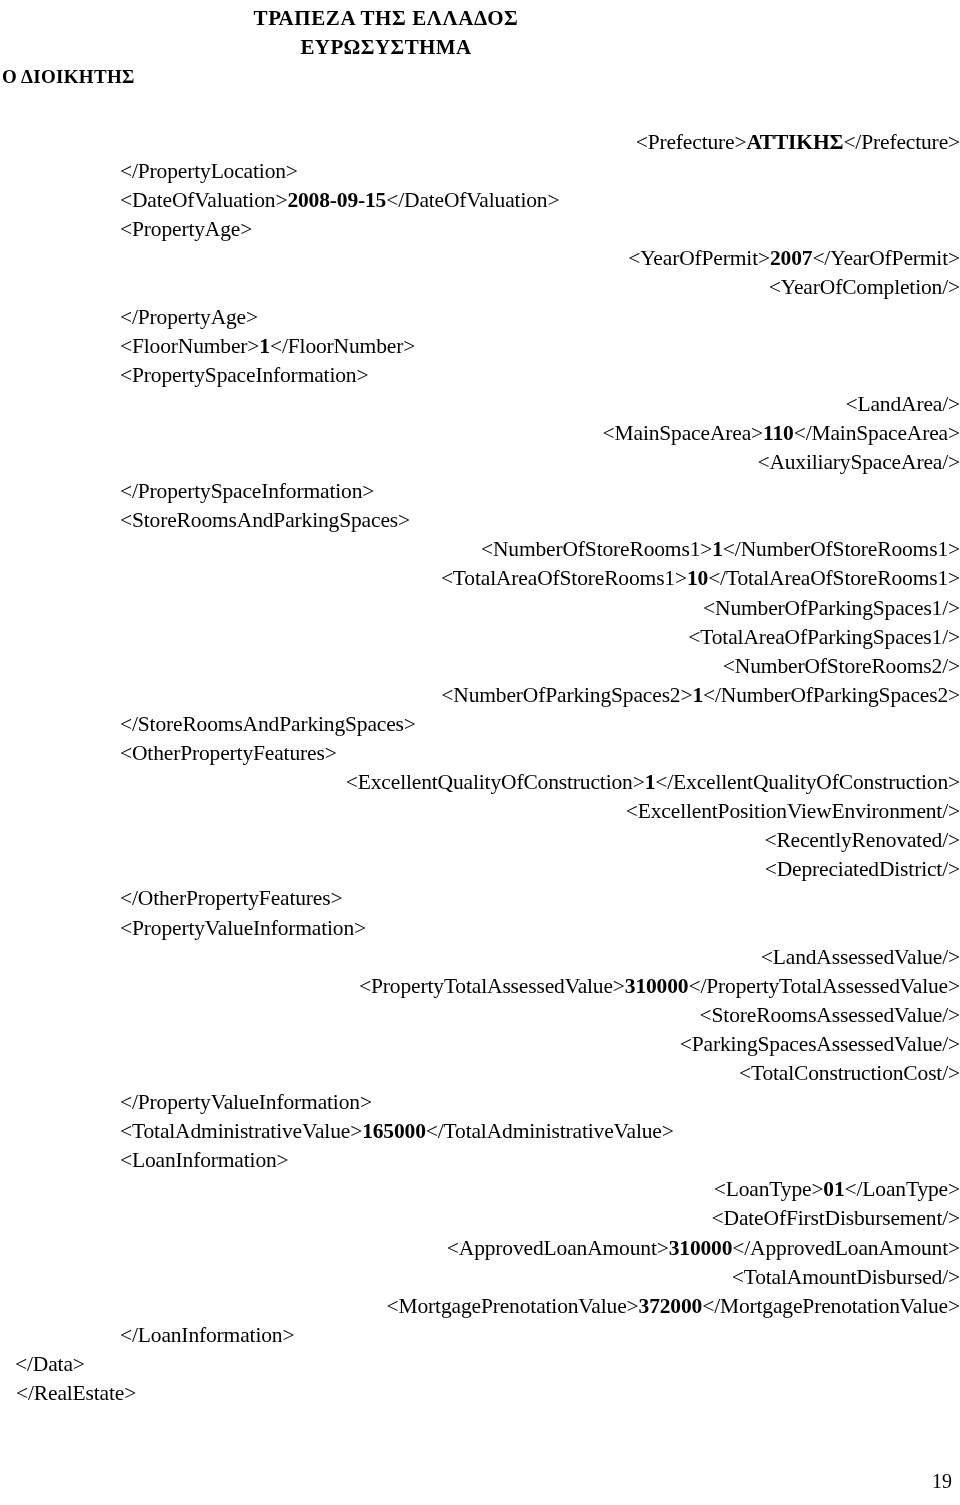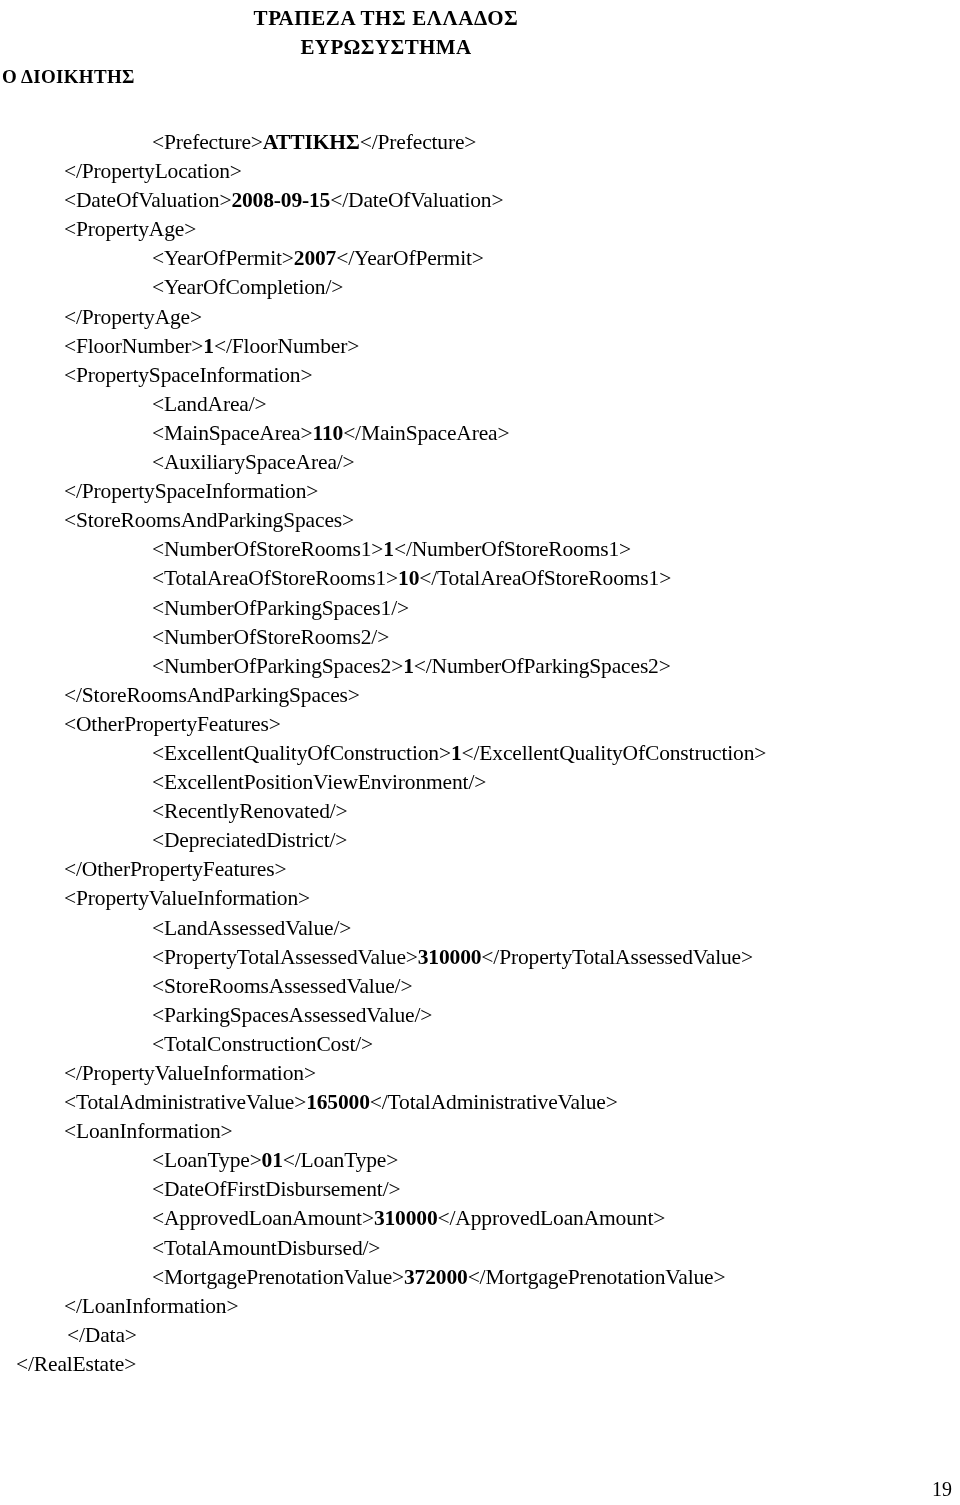--- a/index.html
+++ b/index.html
@@ -65,34 +65,34 @@
   }
   .xml-line {
     font-size: 21.5px;
     line-height: 29.1px;
     white-space: pre;
     font-weight: normal;
     letter-spacing: -0.15px;
   }
   
   .ind-0  { padding-left: 16px;   }
-  .ind-d1 { padding-left: 28px; margin-left: 39px;  }  
+  .ind-d1 { padding-left: 15px;  }  
   .ind-d2 { padding-left: 40px;  }  
-  .ind-1  { padding-left: 64px;  }  
-  .ind-2  { padding-left: 152px; }  
+  .ind-1  { padding-left: 120px;  }  
+  .ind-2  { padding-left: 152px; text-align: right; }  
 
   .xml-line b {
     font-weight: bold;
   }
 
   
   .page-number {
     position: absolute;
     right: 8px;
-    bottom: 4px;
+    bottom: 12px;
     font-size: 20px;
     line-height: 24px;
   }
 </style>
 </head>
 <body>
 
 <div class="page">
 
   <div class="letterhead">
@@ -113,20 +113,21 @@
       <div class="xml-line ind-1"><span>&lt;FloorNumber&gt;</span><b>1</b><span>&lt;/FloorNumber&gt;</span></div>
       <div class="xml-line ind-1"><span>&lt;PropertySpaceInformation&gt;</span></div>
       <div class="xml-line ind-2"><span>&lt;LandArea/&gt;</span></div>
       <div class="xml-line ind-2"><span>&lt;MainSpaceArea&gt;</span><b>110</b><span>&lt;/MainSpaceArea&gt;</span></div>
       <div class="xml-line ind-2"><span>&lt;AuxiliarySpaceArea/&gt;</span></div>
       <div class="xml-line ind-1"><span>&lt;/PropertySpaceInformation&gt;</span></div>
       <div class="xml-line ind-1"><span>&lt;StoreRoomsAndParkingSpaces&gt;</span></div>
       <div class="xml-line ind-2"><span>&lt;NumberOfStoreRooms1&gt;</span><b>1</b><span>&lt;/NumberOfStoreRooms1&gt;</span></div>
       <div class="xml-line ind-2"><span>&lt;TotalAreaOfStoreRooms1&gt;</span><b>10</b><span>&lt;/TotalAreaOfStoreRooms1&gt;</span></div>
       <div class="xml-line ind-2"><span>&lt;NumberOfParkingSpaces1/&gt;</span></div>
+      <div class="xml-line ind-2"><span>&lt;TotalAreaOfParkingSpaces1/&gt;</span></div>
       <div class="xml-line ind-2"><span>&lt;NumberOfStoreRooms2/&gt;</span></div>
       <div class="xml-line ind-2"><span>&lt;NumberOfParkingSpaces2&gt;</span><b>1</b><span>&lt;/NumberOfParkingSpaces2&gt;</span></div>
       <div class="xml-line ind-1"><span>&lt;/StoreRoomsAndParkingSpaces&gt;</span></div>
       <div class="xml-line ind-1"><span>&lt;OtherPropertyFeatures&gt;</span></div>
       <div class="xml-line ind-2"><span>&lt;ExcellentQualityOfConstruction&gt;</span><b>1</b><span>&lt;/ExcellentQualityOfConstruction&gt;</span></div>
       <div class="xml-line ind-2"><span>&lt;ExcellentPositionViewEnvironment/&gt;</span></div>
       <div class="xml-line ind-2"><span>&lt;RecentlyRenovated/&gt;</span></div>
       <div class="xml-line ind-2"><span>&lt;DepreciatedDistrict/&gt;</span></div>
       <div class="xml-line ind-1"><span>&lt;/OtherPropertyFeatures&gt;</span></div>
       <div class="xml-line ind-1"><span>&lt;PropertyValueInformation&gt;</span></div>

